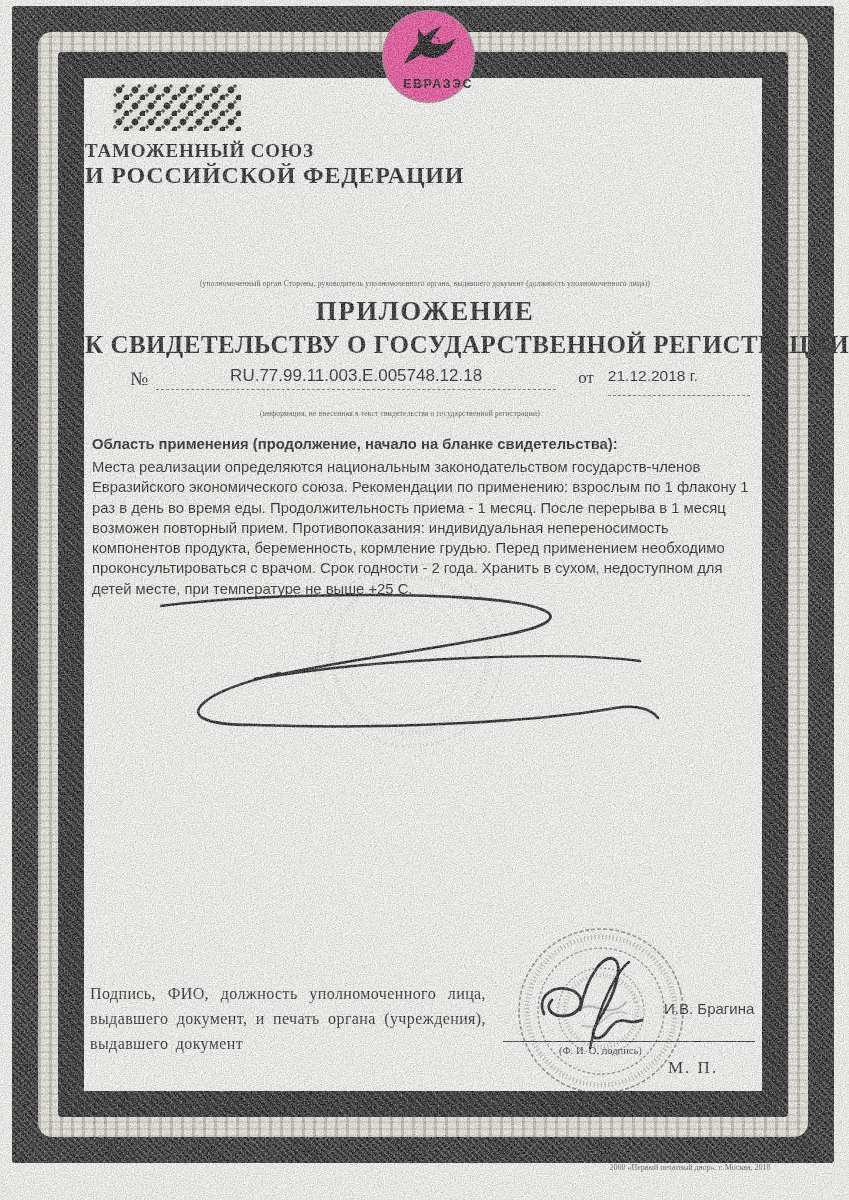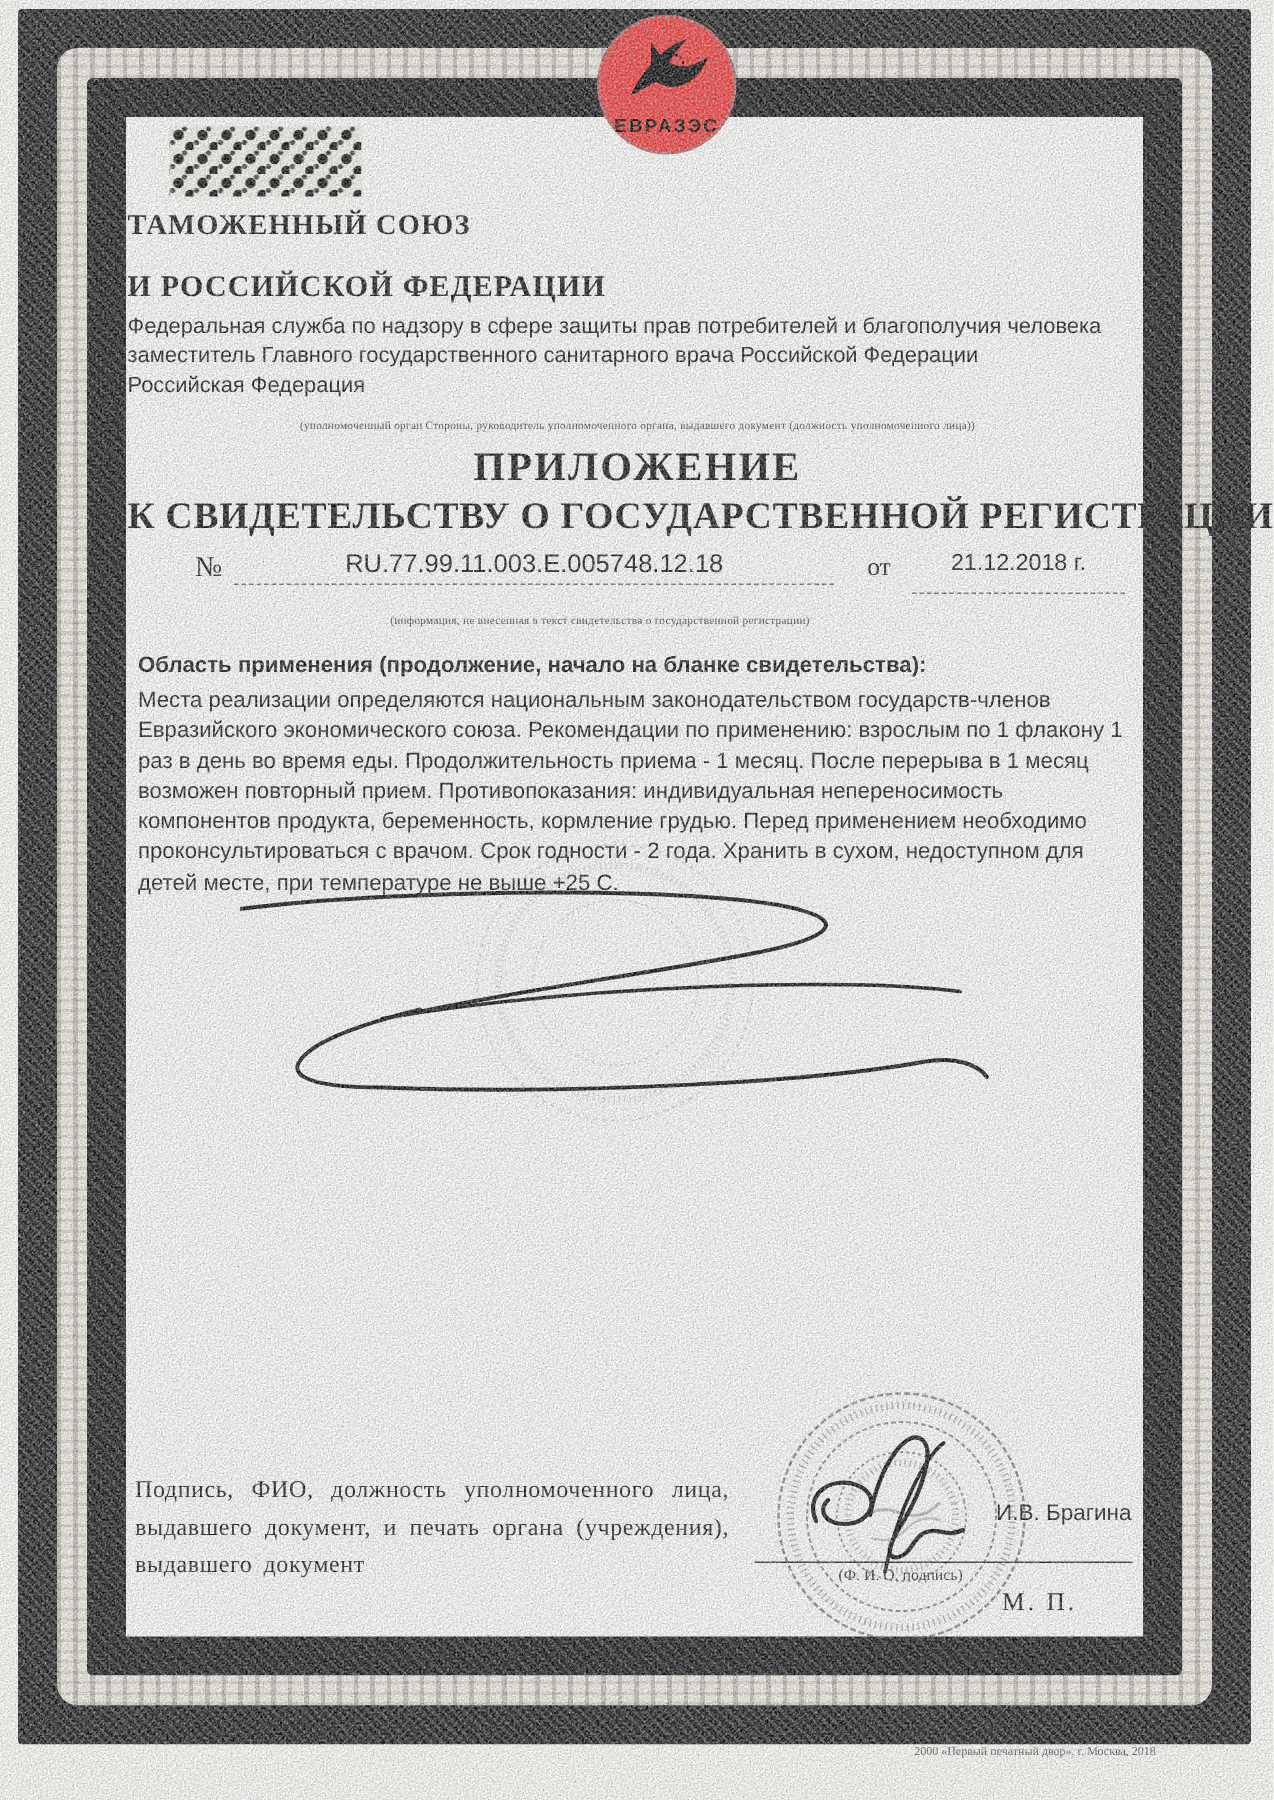--- a/index.html
+++ b/index.html
@@ -18,54 +18,54 @@
     border-radius:3px;}
   .band-light{position:absolute;inset:26px;background:#efece3;
     background-image:repeating-linear-gradient(90deg,rgba(0,0,0,.18) 0 3px,rgba(0,0,0,0) 3px 11px),
                      repeating-linear-gradient(0deg,rgba(0,0,0,.10) 0 2px,rgba(0,0,0,0) 2px 7px);
     border-radius:14px;}
   .band-inner{position:absolute;inset:46px;background:#181818;
     background-image:repeating-linear-gradient(45deg,rgba(255,255,255,.12) 0 2px,rgba(0,0,0,0) 2px 6px);
     border-radius:4px;}
   .paper{position:absolute;inset:72px;background:#fcfcfa;}
   
-  .logo{left:398px;top:10px;width:93px;height:93px;border-radius:50%;
-    background:#ef4444;border:2px dotted #8f8f8f;z-index:5;
-    display:flex;flex-direction:column;align-items:center;justify-content:flex-end;padding-bottom:10px;box-sizing:border-box;}
+  .logo{left:382px;top:10px;width:93px;height:93px;border-radius:50%;
+    background:#ec4899;border:2px dotted #8f8f8f;z-index:5;
+    display:flex;flex-direction:column;align-items:flex-end;justify-content:flex-end;padding-bottom:10px;box-sizing:border-box;}
   .logo svg{position:absolute;top:8px;left:14px;}
   .logo-text{font-family:"Liberation Sans",sans-serif;font-weight:bold;font-size:12.5px;letter-spacing:1.5px;color:#111;}
   
   .ornament{left:113px;top:84px;width:128px;height:47px;
     background-color:#f2f0ea;
     background-image:
       radial-gradient(circle at 6px 6px,#161616 3.2px,rgba(0,0,0,0) 3.8px),
       radial-gradient(circle at 14px 14px,#161616 3.2px,rgba(0,0,0,0) 3.8px),
       radial-gradient(circle at 10px 2px,#3d3d3d 1.4px,rgba(0,0,0,0) 2px),
       radial-gradient(circle at 2px 11px,#3d3d3d 1.4px,rgba(0,0,0,0) 2px);
     background-size:16px 16px;filter:blur(.3px);}
   
   .header{left:85px;top:140px;width:680px;}
   .h-line{font-weight:bold;letter-spacing:.8px;}
   .h1{font-size:19px;}
   .h2{font-size:18.5px;margin-top:3px;}
-  .h3{font-size:20px;margin-top:18px;}
+  .h3{font-size:24px;margin-top:0;}
   .agency{font-family:"Liberation Sans",sans-serif;font-size:14.6px;line-height:1.32;margin-top:6px;}
   .caption{font-size:7.5px;color:#4a4a4a;letter-spacing:.2px;white-space:nowrap;filter:blur(.45px);}
   .caption-issuer{left:85px;top:279px;width:680px;text-align:center;}
   
   .title{left:85px;top:296px;width:680px;text-align:center;font-weight:bold;}
   .t1{font-size:27px;letter-spacing:1.5px;}
   .t2{font-size:25px;letter-spacing:.5px;margin-top:4px;white-space:nowrap;}
   
   .numrow{left:130px;top:366px;width:620px;display:flex;align-items:flex-end;font-size:17px;}
   .no-label{font-size:19px;padding-right:8px;}
   .num-val{flex:0 0 400px;text-align:center;font-family:"Liberation Sans",sans-serif;font-size:17px;
     border-bottom:1.4px dashed #6a6a6a;padding-bottom:3px;}
   .ot{padding:0 14px 2px 22px;font-family:Liberation Serif, serif;}
-  .date-val{flex:1;text-align:center;font-family:"Liberation Sans",sans-serif;font-size:15.5px;
+  .date-val{flex:1;font-family:"Liberation Sans",sans-serif;font-size:15.5px;
     border-bottom:1.4px dashed #6a6a6a;padding-bottom:10px;margin-bottom:-6px;}
   .caption-info{left:85px;top:409px;width:630px;text-align:center;}
   
   .body-block{left:92px;top:436px;width:664px;font-family:"Liberation Sans",sans-serif;}
   .body-head{font-weight:bold;font-size:14.8px;margin-bottom:5px;}
   .body-par{font-size:14.8px;line-height:1.37;}
   
   .stamp-faint{opacity:.13;}
   .stamp{opacity:.55;transform:rotate(-14deg);}
   .sig{stroke:#151515;fill:none;stroke-linecap:round;}
@@ -96,25 +96,20 @@
     <path d="M30,20 a6 6 0 1 1 8 8 a6 6 0 1 1 -8 -8" fill="none" stroke="#111" stroke-width="1.4" stroke-dasharray="2 1.5"></path>
   </svg>
   <span class="logo-text">ЕВРАЗЭС</span>
 </div>
 
 <div class="abs ornament"></div>
 
 <div class="abs header">
   <div class="h-line h1">ТАМОЖЕННЫЙ СОЮЗ</div>
   <div class="h-line h3">И РОССИЙСКОЙ ФЕДЕРАЦИИ</div>
-  <div class="agency">
-    <div>Федеральная служба по надзору в сфере защиты прав потребителей и благополучия человека</div>
-    <div>заместитель Главного государственного санитарного врача Российской Федерации</div>
-    <div>Российская Федерация</div>
-  </div>
 </div>
 
 <div class="abs caption caption-issuer">(уполномоченный орган Стороны, руководитель уполномоченного органа, выдавшего документ (должность уполномоченного лица))</div>
 
 <div class="abs title">
   <div class="t1">ПРИЛОЖЕНИЕ</div>
   <div class="t2">К СВИДЕТЕЛЬСТВУ О ГОСУДАРСТВЕННОЙ РЕГИСТРАЦИИ</div>
 </div>
 
 <div class="abs numrow">

